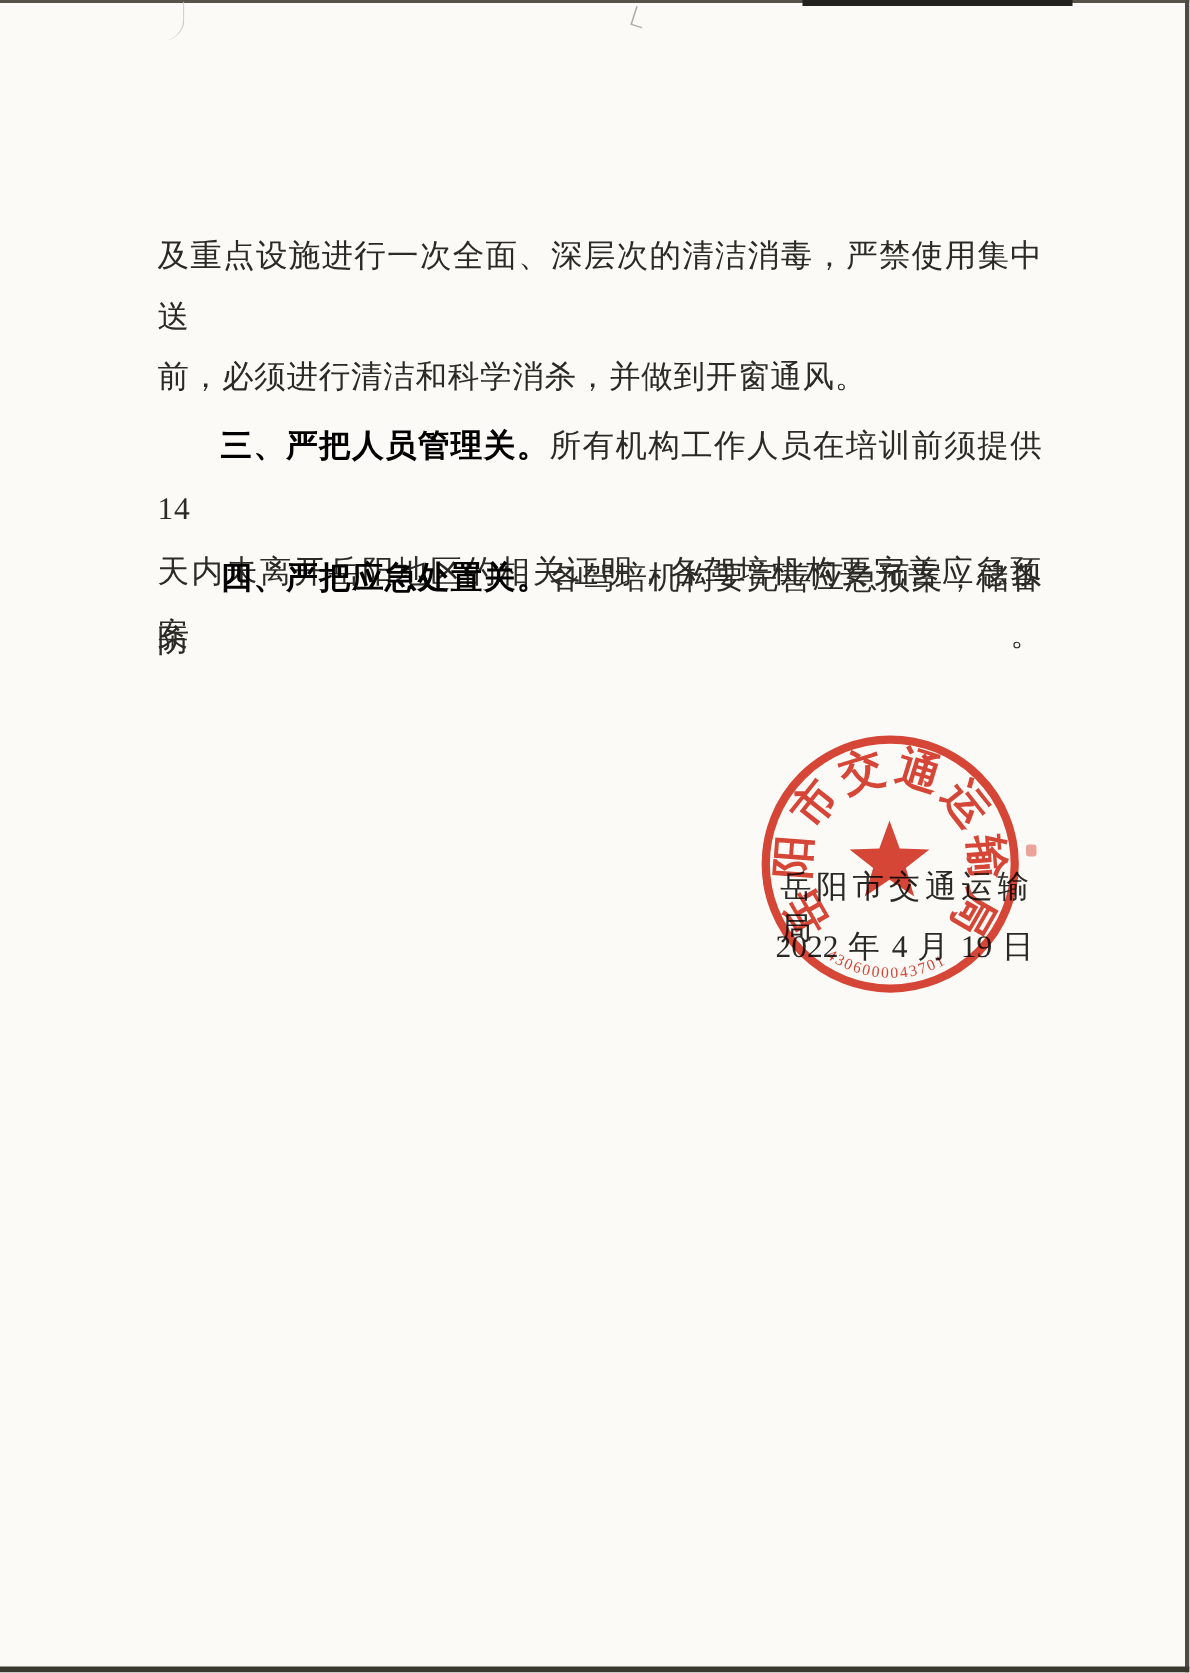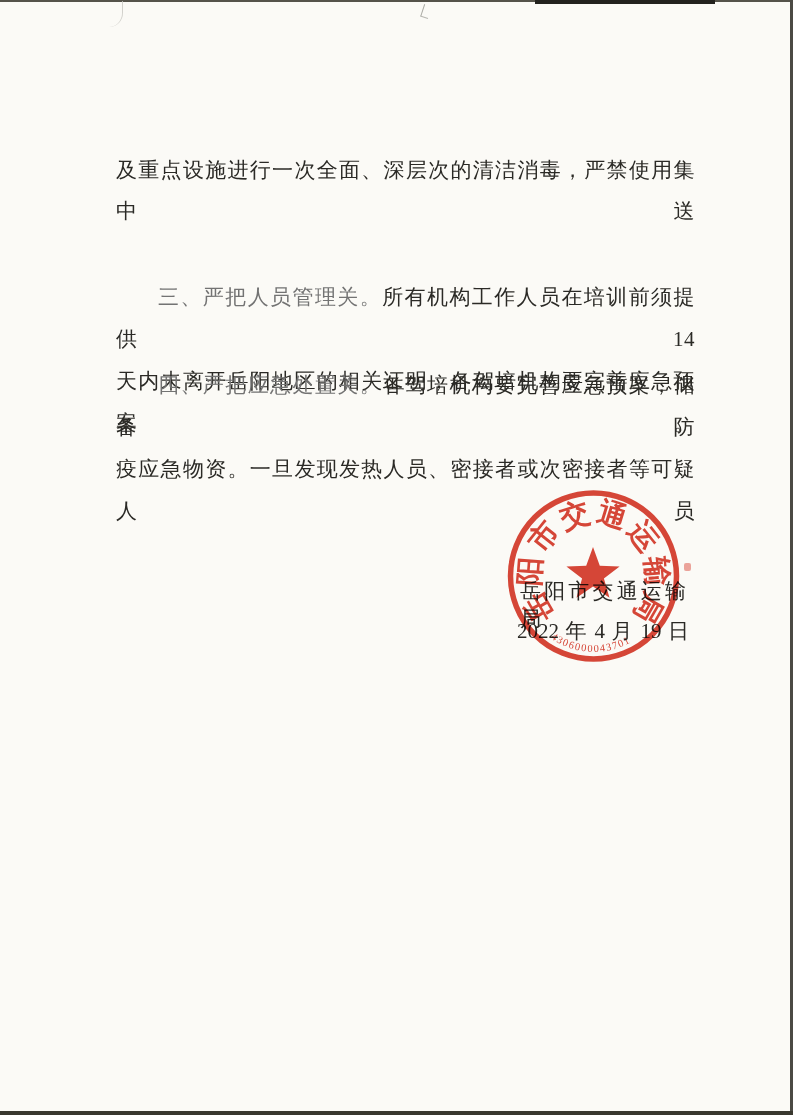--- a/index.html
+++ b/index.html
@@ -31,23 +31,23 @@
   .p2{top:276px;}
   .p3{top:364px;}
   .p1 .line{line-height:40.5px;}
   .p2 .line,.p3 .line{line-height:42px;}
   .line{
     font-size:21px;
     letter-spacing:0.5px;
     white-space:pre-wrap;
     text-align:left;
   }
-  .line.fill{text-align:justify;text-align-last:justify;margin-left:11px;}
+  .line.fill{text-align:justify;text-align-last:justify;}
   .line.indent{text-indent:42px;}
-  .line b{font-weight:400;color:#737373;}
+  .line b{font-weight:700;color:#000000;}
 
   
   .sig-org{
     position:absolute;left:520px;top:577px;width:166px;
     font-size:21px;line-height:28px;
     text-align:justify;text-align-last:justify;
     color:#2a2925;
   }
   .sig-date{
     position:absolute;left:517px;top:617px;width:172px;
@@ -74,30 +74,30 @@
 <div class="edge edge-top"></div>
 <div class="edge edge-top-dark"></div>
 <div class="edge edge-right"></div>
 <div class="edge edge-bottom"></div>
 <div class="speck"></div>
 <div class="curl"></div>
 <div class="red-speck"></div>
 
 <div class="textblock p1">
   <div class="line fill">及重点设施进行一次全面、深层次的清洁消毒，严禁使用集中送</div>
+  <div class="line">前，必须进行清洁和科学消杀，并做到开窗通风。</div>
 </div>
 
 <div class="textblock p2">
   <div class="line fill indent"><b>三、严把人员管理关。</b><span>所有机构工作人员在培训前须提供 14</span></div>
   <div class="line fill">天内未离开岳阳地区的相关证明，各驾培机构要完善应急预案。</div>
 </div>
 
 <div class="textblock p3">
   <div class="line fill indent"><b>四、严把应急处置关。</b><span>各驾培机构要完善应急预案，储备防</span></div>
-  <div class="line fill">疫应急物资。一旦发现发热人员、密接者或次密接者等可疑人员</div>
 </div>
 
 <div class="sig-org">岳阳市交通运输局</div>
 <div class="sig-date">2022 年 4 月 19 日</div>
 
 <svg class="seal" viewBox="0 0 190 190" xmlns="http://www.w3.org/2000/svg">
   <circle cx="93.5" cy="93" r="83" fill="none" stroke="#d6392a" stroke-width="5.5"></circle>
   <g class="ring" text-anchor="middle">
     <text x="93.5" y="29" dominant-baseline="central" transform="rotate(-120,93.5,93)">岳</text>
     <text x="93.5" y="29" dominant-baseline="central" transform="rotate(-85.7,93.5,93)">阳</text>

